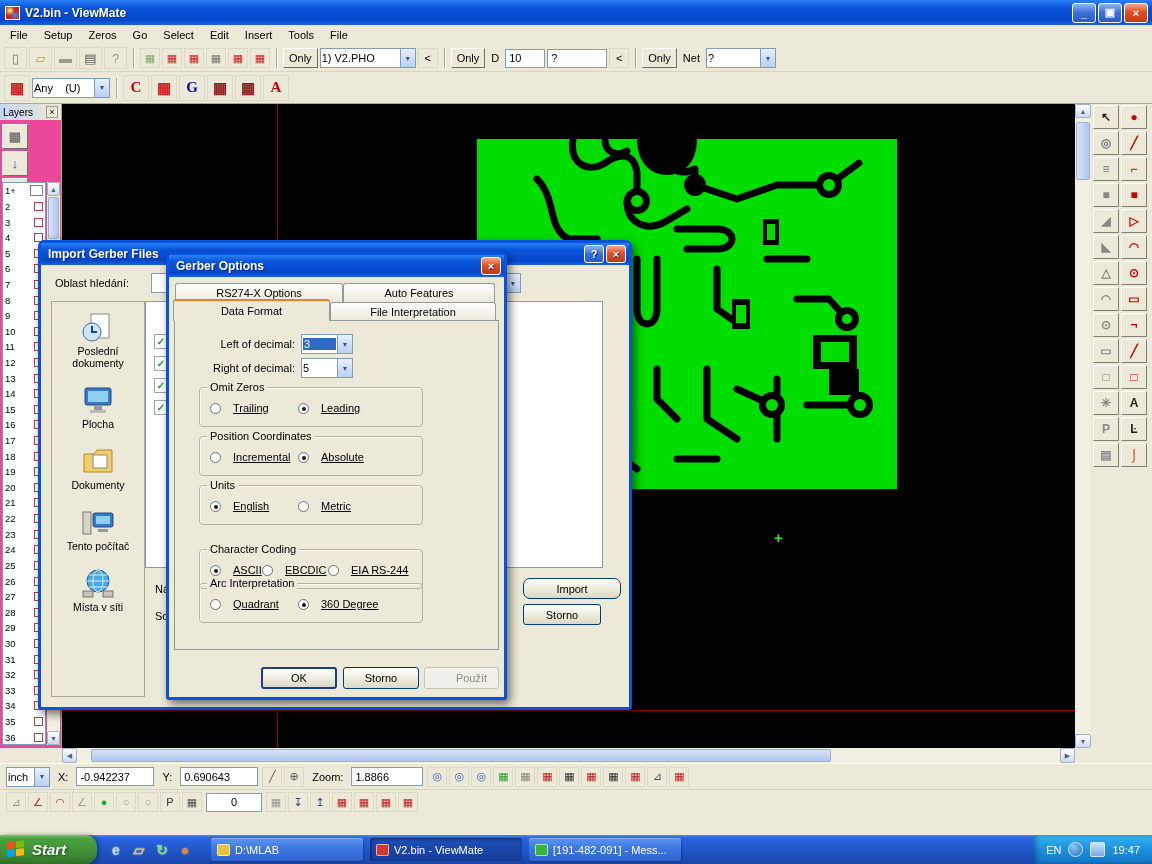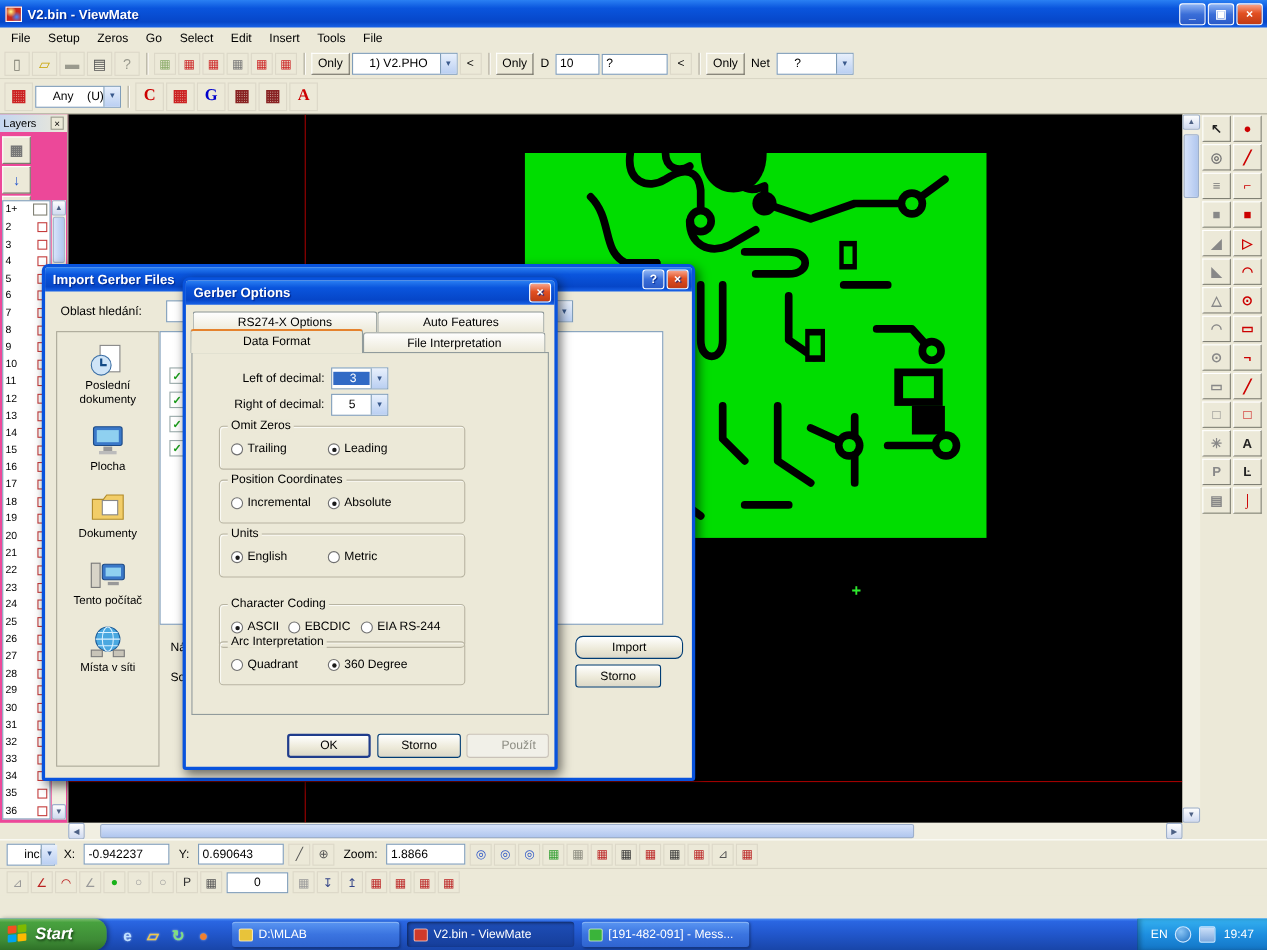--- a/index.html
+++ b/index.html
@@ -26,21 +26,21 @@
 .icon-row{display:flex;align-items:center;gap:2px;}
 .tb-btn{height:22px;min-width:23px;display:flex;align-items:center;justify-content:center;font-size:13px;
  border:1px solid #DCD8C8;background:#ECE9D8;}
 .tb-btn.small{height:20px;min-width:20px;font-size:11px;}
 .tb-btn.big{height:26px;min-width:26px;font-size:15px;font-weight:bold;font-family:"Liberation Serif",serif;}
 .sep{width:1px;height:20px;background:#ACA899;margin:0 4px;box-shadow:1px 0 0 #fff;}
 .toggle-btn{height:20px;padding:0 5px;border:1px solid;border-color:#fff #716F64 #716F64 #fff;background:#ECE9D8;
  display:flex;align-items:center;}
 .tb-label{padding:0 4px;}
 .combo{height:20px;background:#fff;border:1px solid #7F9DB9;display:flex;align-items:center;}
-.combo-text{padding:0 15px;white-space:pre;overflow:hidden;flex:1;}
+.combo-text{padding:0 1px;white-space:pre;overflow:hidden;flex:1;}
 .combo-text.sel{background:#316AC5;color:#fff;margin:1px;}
 .combo-arrow{width:15px;align-self:stretch;background:linear-gradient(180deg,#E8F0FC,#BACFF2);border-left:1px solid #7F9DB9;
  color:#39598C;font-size:7px;display:flex;align-items:center;justify-content:center;flex:none;}
 .xp-input{height:19px;background:#fff;border:1px solid #7F9DB9;padding:1px 3px;display:flex;align-items:center;white-space:pre;}
 .w40{width:40px}.w60{width:60px}.w70{width:70px}.w72{width:72px}.w78{width:78px}.w96{width:96px}.w44{width:44px}.w56{width:56px;justify-content:center}
 
 
 .layers-panel{position:absolute;left:0;top:104px;width:62px;height:644px;background:#ec4899;border-right:1px solid #ACA899;z-index:2;}
 .layers-header{height:16px;background:linear-gradient(90deg,#C5D6F0,#ECE9D8);display:flex;align-items:center;font-size:10px;padding:0 3px;}
 .layers-close{margin-left:auto;width:12px;height:12px;border:1px solid #9a9a8e;display:flex;align-items:center;justify-content:center;font-size:9px;background:#ECE9D8;}
@@ -146,21 +146,21 @@
 .gerber-dialog .xp-body{height:396px;}
 .tab{position:absolute;height:19px;border:1px solid #919B9C;border-bottom:none;border-radius:3px 3px 0 0;
  background:linear-gradient(180deg,#FEFEFE,#ECE9D8);display:flex;align-items:center;justify-content:center;z-index:1;}
 .tab.active{height:22px;background:#ECE9D8;border-top:2px solid #E5822D;z-index:3;}
 .tabpage{position:absolute;left:5px;top:43px;width:325px;height:330px;border:1px solid #919B9C;background:#ECE9D8;z-index:2;}
 .dec-label{position:absolute;width:120px;text-align:right;}
 .dec-combo{position:absolute;left:126px;width:52px;}
 .groupbox{position:absolute;left:24px;width:224px;height:40px;border:1px solid #B8B4A2;border-radius:4px;
  box-shadow:inset 1px 1px 0 rgba(255,255,255,.75);padding-left:31px;}
 .groupbox-label{position:absolute;top:-7px;left:7px;background:#ECE9D8;padding:0 3px;}
-.radio-opt{position:absolute;top:14px;display:flex;align-items:center;gap:4px;}
+.radio-opt{position:absolute;top:14px;display:flex;align-items:center;gap:12px;text-decoration:underline;}
 .radio{width:11px;height:11px;border:1px solid #707070;border-radius:50%;background:#fff;position:relative;flex:none;}
 .radio.on::after{content:"";position:absolute;left:3px;top:3px;width:4px;height:4px;border-radius:50%;background:#1a1a1a;}
 .ok-btn{left:92px;top:390px;width:76px;height:22px;}
 .gstorno-btn{left:174px;top:390px;width:76px;height:22px;}
 .apply-btn{left:255px;top:390px;width:75px;height:22px;}
 </style>
 </head>
 <body>
 
 <div id="root">

